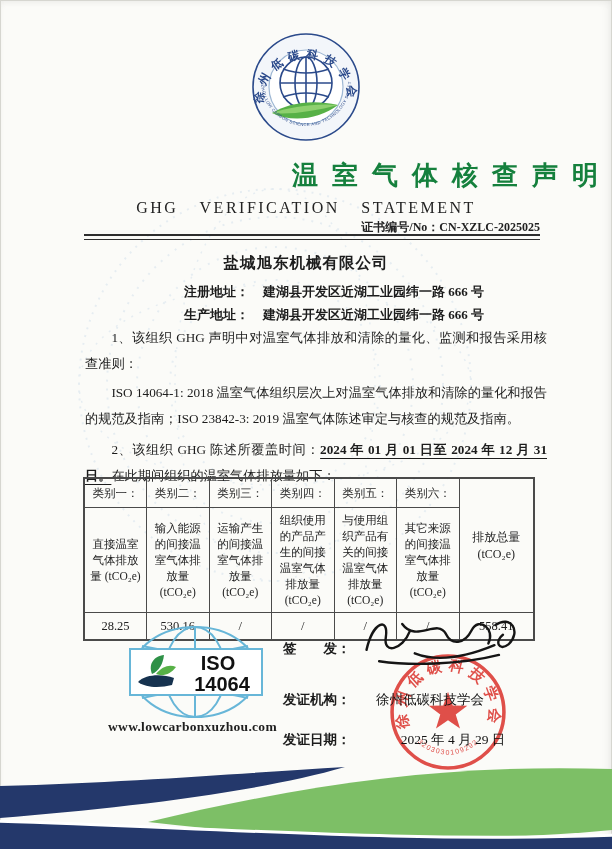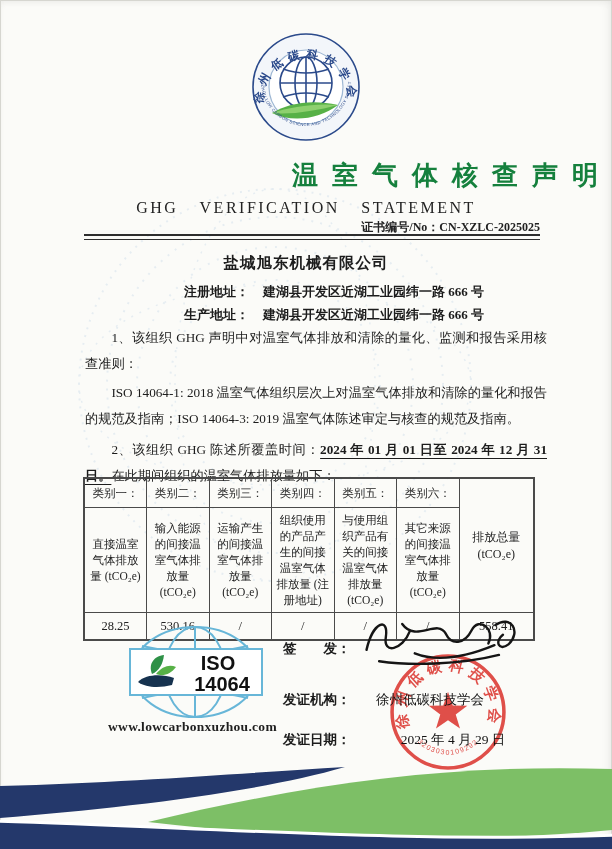--- a/index.html
+++ b/index.html
@@ -105,21 +105,21 @@
     <div>
       <span class="lbl">注册地址：</span><span>建湖县开发区近湖工业园纬一路 666 号</span>
     </div>
     <div>
       <span class="lbl">生产地址：</span><span>建湖县开发区近湖工业园纬一路 666 号</span>
     </div>
   </div>
 
   <div class="abs body-text">
     <p class="p1">1、该组织 GHG 声明中对温室气体排放和清除的量化、监测和报告采用核查准则：</p>
-    <p class="p2">ISO 14064-1: 2018 温室气体组织层次上对温室气体排放和清除的量化和报告的规范及指南；ISO 14064-3: 2019 温室气体陈述审定与核查的规范及指南。</p>
+    <p class="p2">ISO 14064-1: 2018 温室气体组织层次上对温室气体排放和清除的量化和报告的规范及指南；ISO 23842-3: 2019 温室气体陈述审定与核查的规范及指南。</p>
     <p class="p3">
       <span>2、该组织 GHG 陈述所覆盖时间：</span><span class="u-date">2024 年 01 月 01 日至 2024 年 12 月 31 日。</span><span class="b">在此期间组织的温室气体排放量如下：</span>
     </p>
   </div>
 
   <div class="abs ghg-table">
     <table>
       <colgroup>
         <col class="c">
           <col class="c">
@@ -136,21 +136,21 @@
         <th>类别三：</th>
         <th>类别四：</th>
         <th>类别五：</th>
         <th>类别六：</th>
         <td class="total-cell" rowspan="2">排放总量 (tCO₂e)</td>
       </tr>
       <tr class="desc-row">
         <td>直接温室气体排放量 (tCO₂e)</td>
         <td>输入能源的间接温室气体排放量 (tCO₂e)</td>
         <td>运输产生的间接温室气体排放量 (tCO₂e)</td>
-        <td>组织使用的产品产生的间接温室气体排放量 (注册地址)</td>
+        <td>组织使用的产品产生的间接温室气体排放量 (tCO₂e)</td>
         <td>与使用组织产品有关的间接温室气体排放量 (tCO₂e)</td>
         <td>其它来源的间接温室气体排放量 (tCO₂e)</td>
       </tr>
       <tr class="val-row">
         <td>28.25</td>
         <td>530.16</td>
         <td>/</td>
         <td>/</td>
         <td>/</td>
         <td>/</td>

